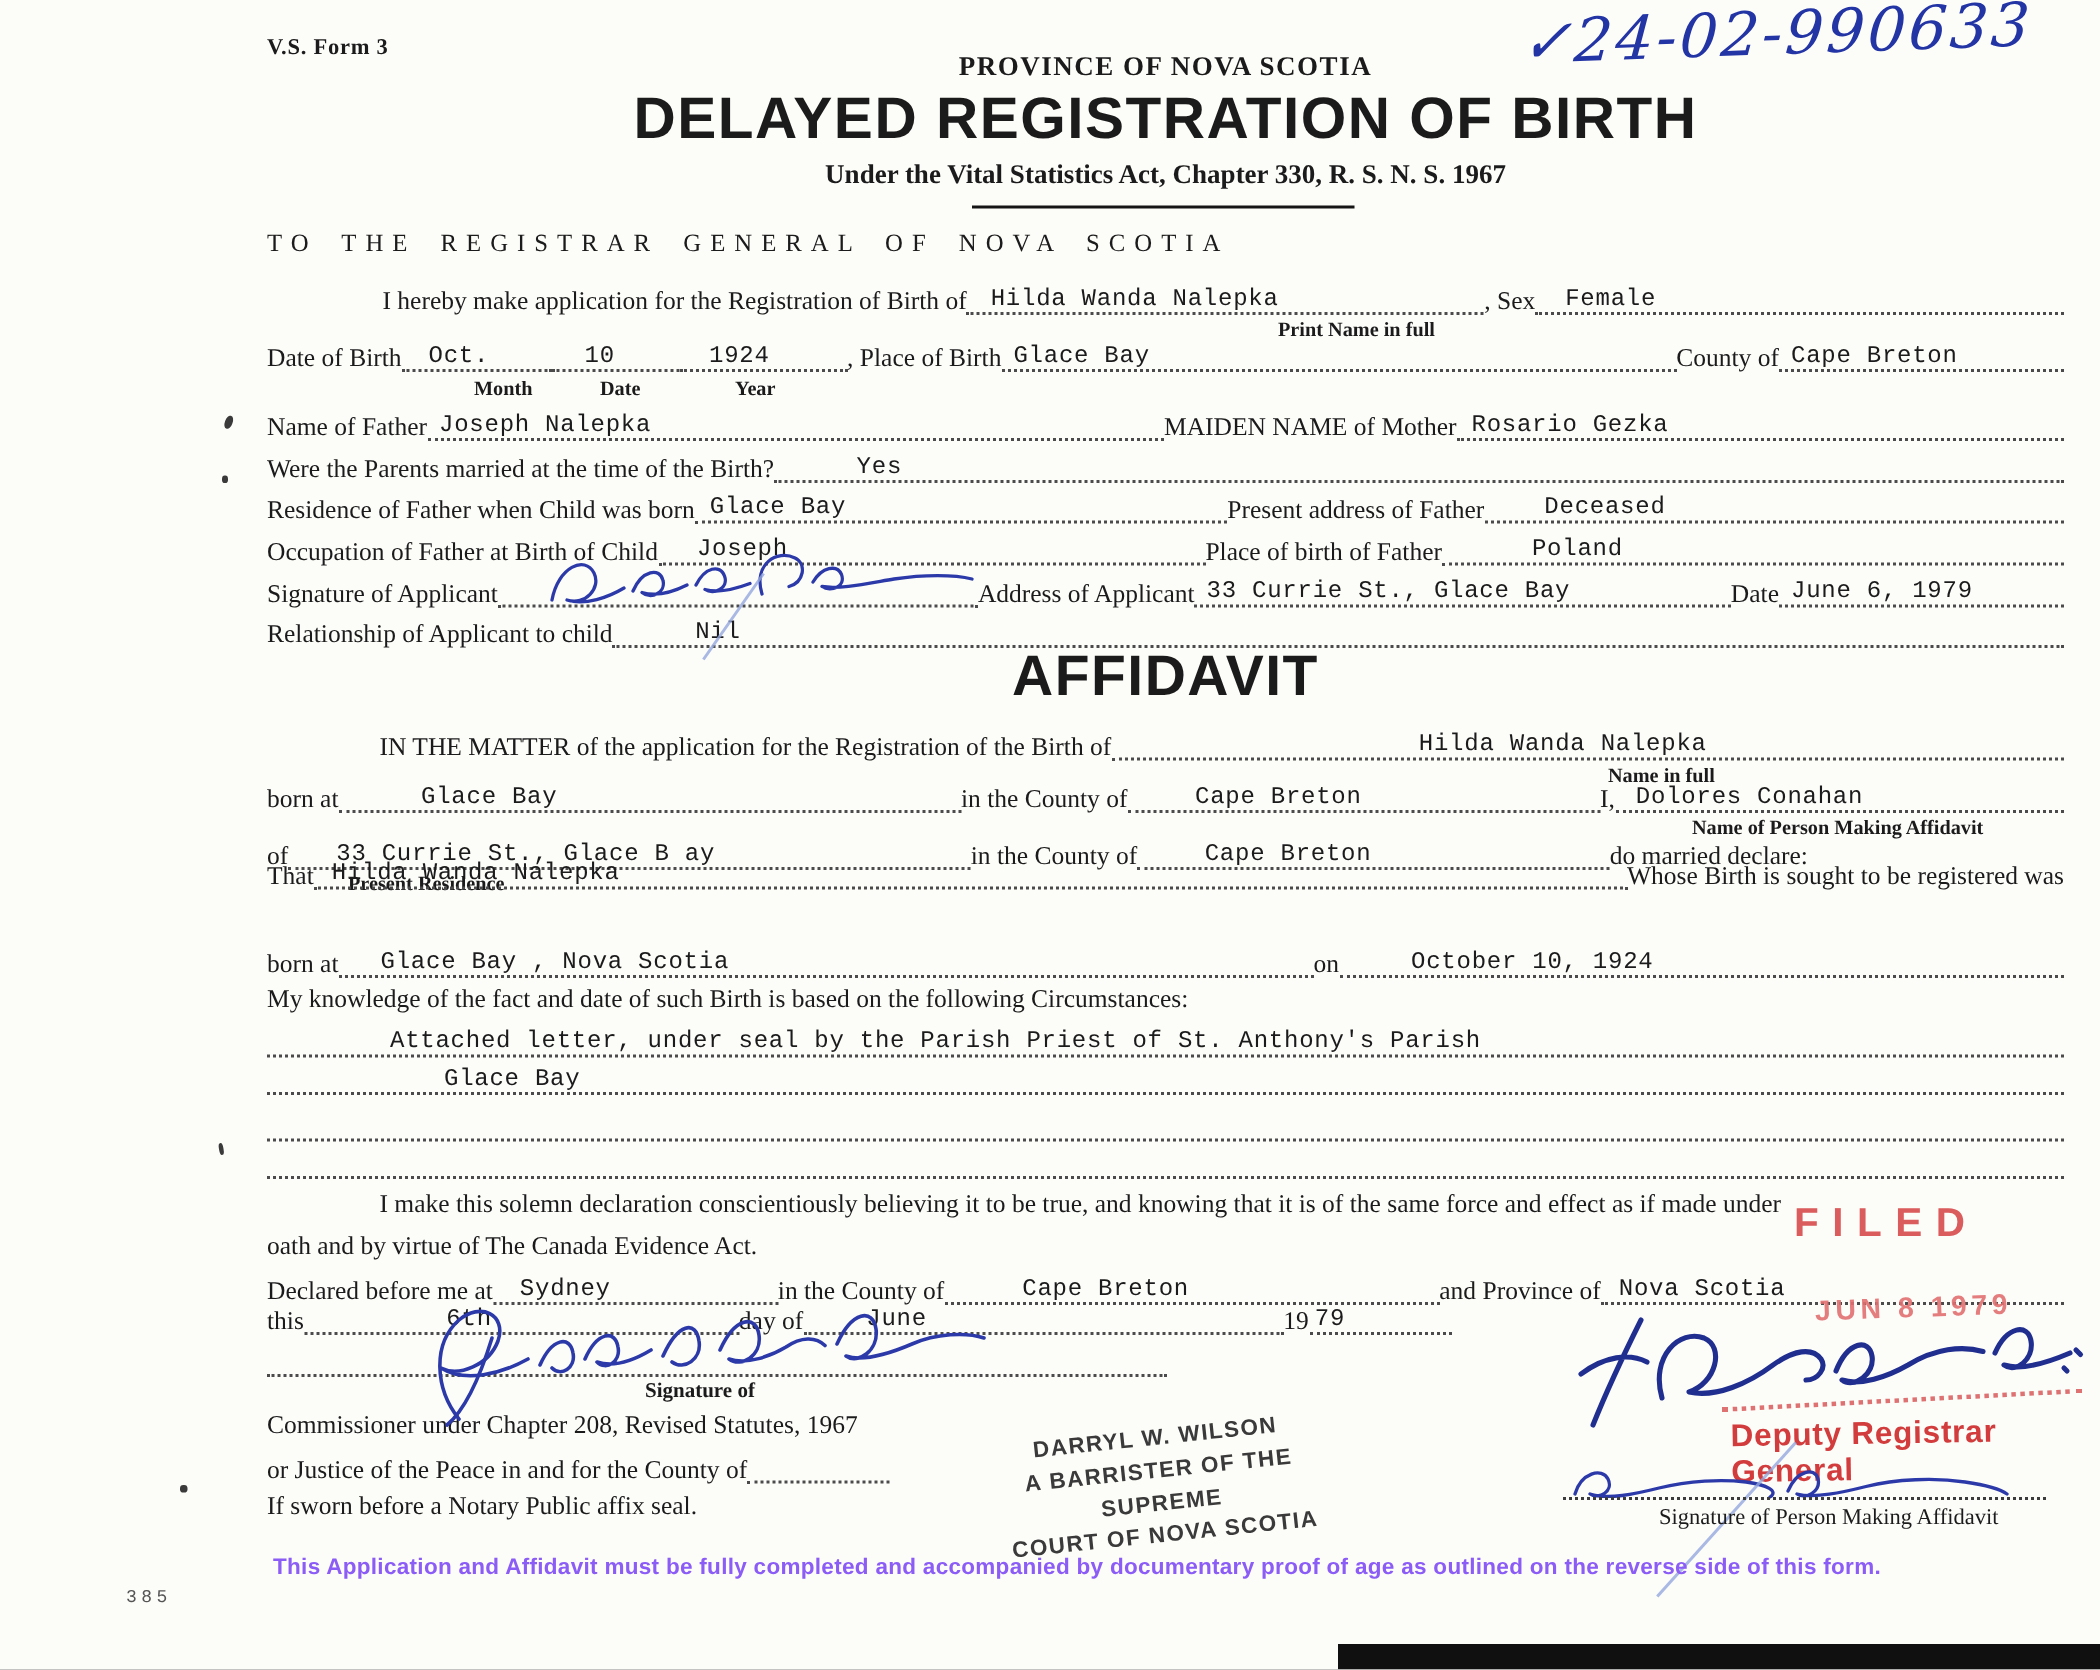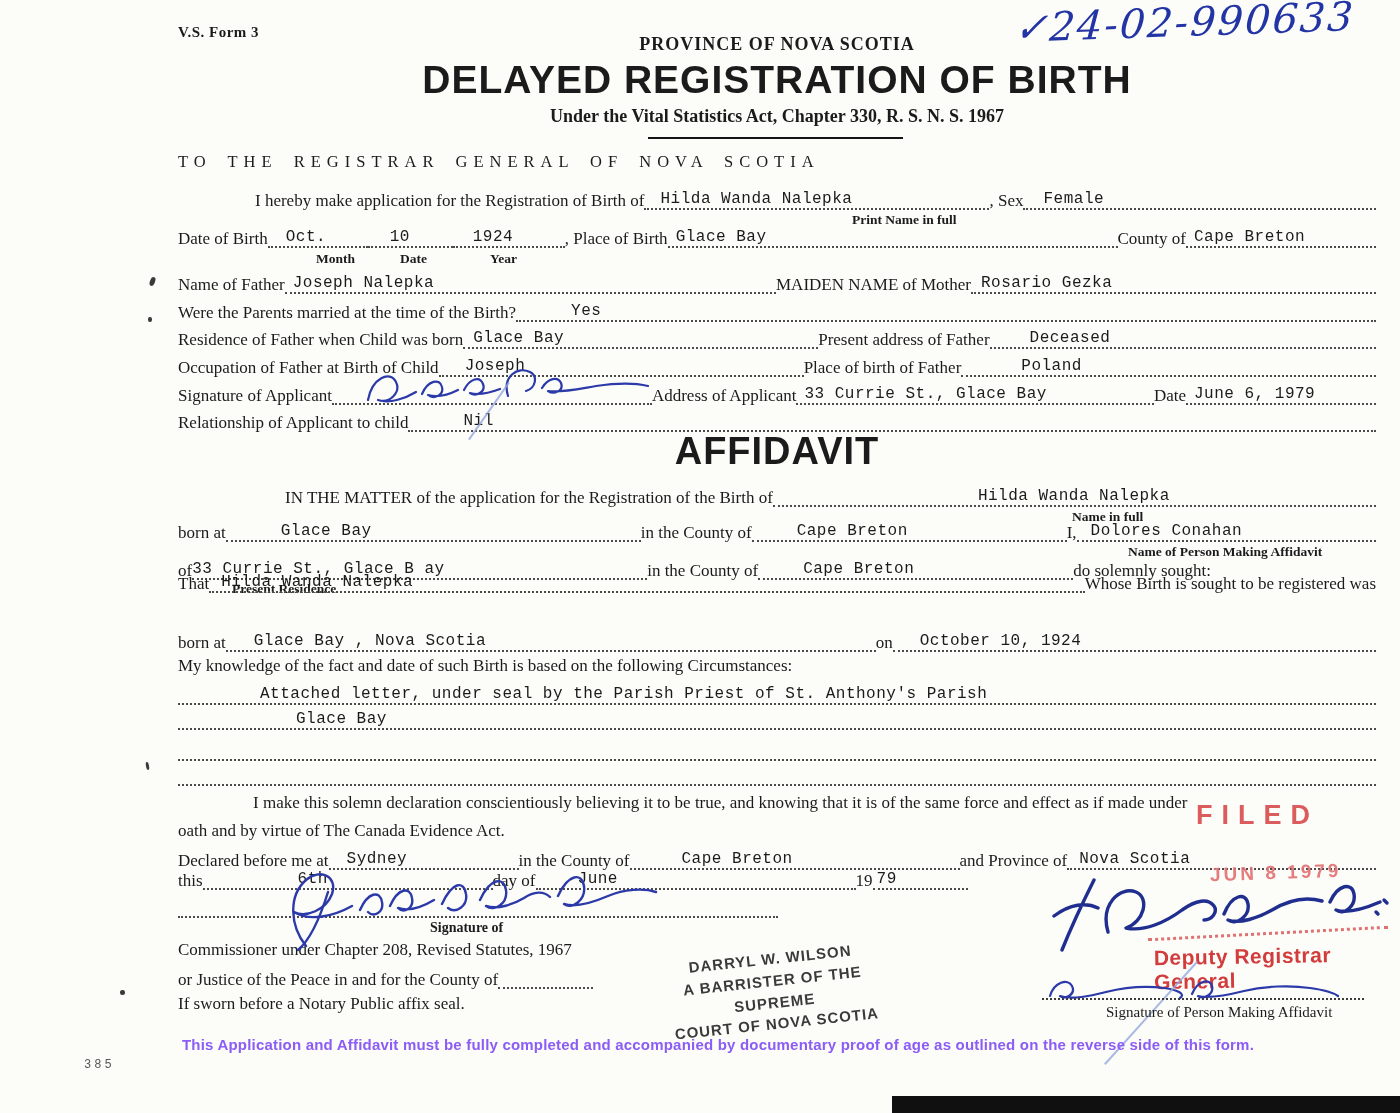--- a/index.html
+++ b/index.html
@@ -150,21 +150,21 @@
   <div class="row" style="top:410px">
     <span class="lbl">Relationship of Applicant to child</span>
     <span class="fill">
         <span class="typed" style="margin-left:55px">Nil</span>
       </span>
   </div>
 
   <div class="big-heading">AFFIDAVIT</div>
 
   <div class="row" style="top:485px">
-    <span class="lbl" style="margin-left:107px">IN THE MATTER of the application for the Registration of the Birth of</span>
+    <span class="lbl" style="margin-left:75px">IN THE MATTER of the application for the Registration of the Birth of</span>
     <span class="fill">
         <span class="typed" style="margin-left:205px">Hilda Wanda Nalepka</span>
       </span>
   </div>
   <div class="sub" style="left:1072px;top:509px">Name in full</div>
 
   <div class="row" style="top:520px">
     <span class="lbl">born at</span>
     <span class="fill" style="flex:0 0 415px">
         <span class="typed" style="margin-left:55px">Glace Bay</span>
@@ -176,47 +176,47 @@
     <span class="lbl">I,</span>
     <span class="fill">
         <span class="typed" style="margin-left:14px">Dolores Conahan</span>
       </span>
   </div>
   <div class="sub" style="left:1128px;top:544px">Name of Person Making Affidavit</div>
 
   <div class="row" style="top:558px">
     <span class="lbl">of</span>
     <span class="fill" style="flex:0 0 455px">
-        <span class="typed" style="">33 Currie St., Glace B ay</span>
+        <span class="typed" style="margin-left:32px">33 Currie St., Glace B ay</span>
       </span>
     <span class="lbl">in the County of</span>
     <span class="fill" style="flex:0 0 315px">
         <span class="typed" style="margin-left:45px">Cape Breton</span>
       </span>
-    <span class="lbl">do solemnly sought:</span>
+    <span class="lbl">do married declare:</span>
     <span style="flex:1 1 0"></span>
   </div>
   <div class="sub" style="left:232px;top:581px">Present Residence</div>
 
   <div class="row" style="top:571px">
     <span class="lbl">That</span>
     <span class="fill">
         <span class="typed" style="margin-left:12px">Hilda Wanda Nalepka</span>
       </span>
     <span class="lbl">Whose Birth is sought to be registered was</span>
   </div>
 
   <div class="row" style="top:630px">
     <span class="lbl">born at</span>
     <span class="fill" style="flex:0 0 650px">
         <span class="typed" style="margin-left:28px">Glace Bay , Nova Scotia</span>
       </span>
     <span class="lbl">on</span>
     <span class="fill">
-        <span class="typed" style="margin-left:27px">October 10, 1924</span>
+        <span class="typed" style="margin-left:48px">October 10, 1924</span>
       </span>
   </div>
 
   <div class="plain" style="top:656px">My knowledge of the fact and date of such Birth is based on the following Circumstances:</div>
 
   <div class="row" style="top:683px">
     <span class="fill">
         <span class="typed" style="margin-left:82px">Attached letter, under seal by the Parish Priest of St. Anthony's Parish</span>
       </span>
   </div>

